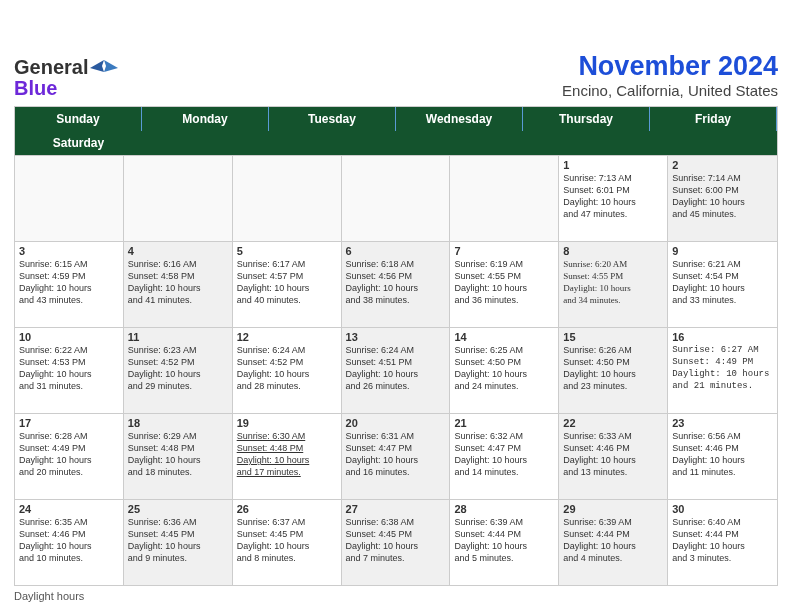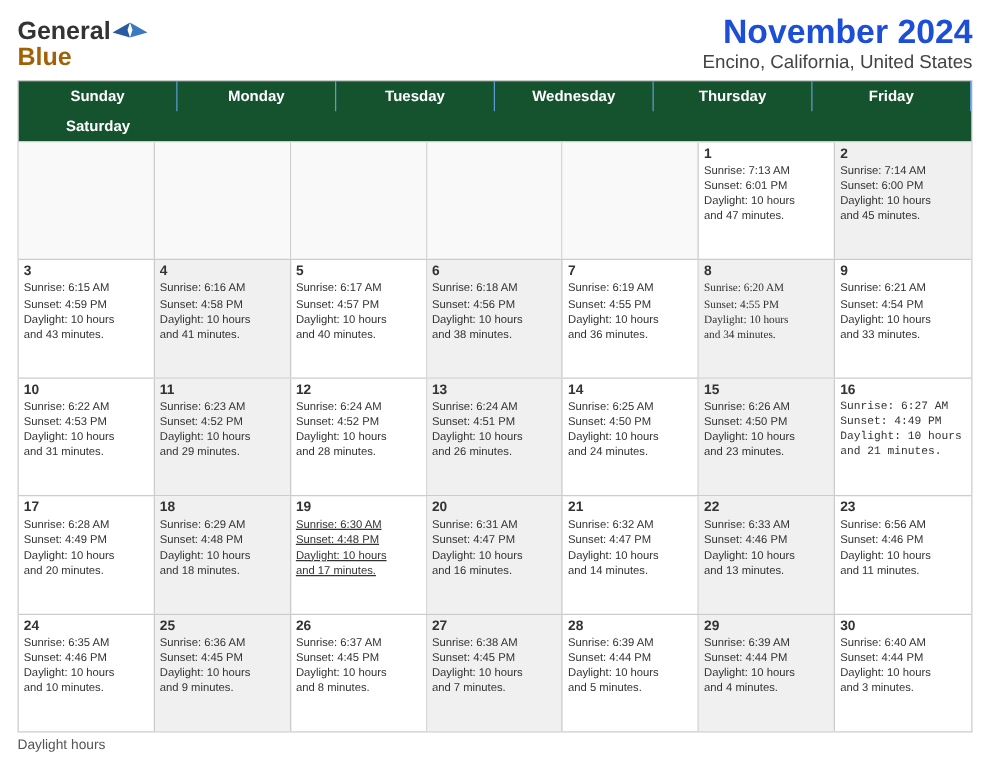--- a/index.html
+++ b/index.html
@@ -13,22 +13,23 @@
     .page {
       width: 792px;
       height: 612px;
       display: flex;
       flex-direction: column;
       padding: 10px 14px 10px 14px;
     }
     .header {
       display: flex;
       justify-content: space-between;
-      align-items: flex-end;
+      align-items: flex-start;
       margin-bottom: 6px;
+      margin-top: 42px;
     }
     .logo {
       display: flex;
       flex-direction: column;
       align-items: flex-start;
       padding-top: 4px;
     }
     .logo-row {
       display: flex;
       align-items: center;
@@ -116,21 +117,21 @@
     <div class="logo">
       <div class="logo-row">
         <div style="display:flex;align-items:center;gap:2px;">
           <span style="font-size:20px;font-weight:bold;color:#333;">General</span>
           <svg width="28" height="20" viewBox="0 0 28 20">
             <polygon points="14,2 28,10 14,14 16,8" fill="#3a7abf"></polygon>
             <polygon points="14,2 0,10 14,14 12,8" fill="#2a5a9f"></polygon>
           </svg>
         </div>
       </div>
-      <span style="font-size:20px;font-weight:bold;color:#a16207;margin-top:-2px;">Blue</span>
+      <span style="font-size:20px;font-weight:bold;color:#6d28d9;margin-top:-2px;">Blue</span>
     </div>
     <div class="title-block">
       <div class="month-title">November 2024</div>
       <div class="location-title">Encino, California, United States</div>
     </div>
   </div>
 
   <div class="calendar">
     <div class="cal-header">
       <div class="cal-header-cell">Sunday</div>

